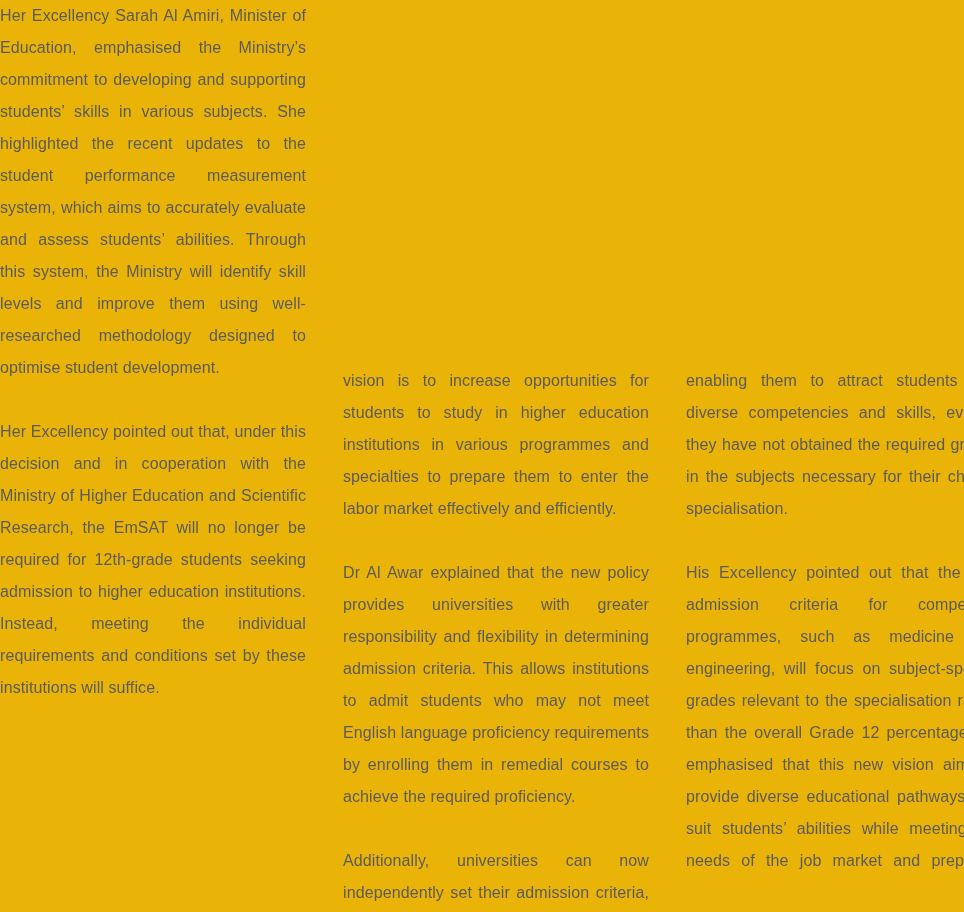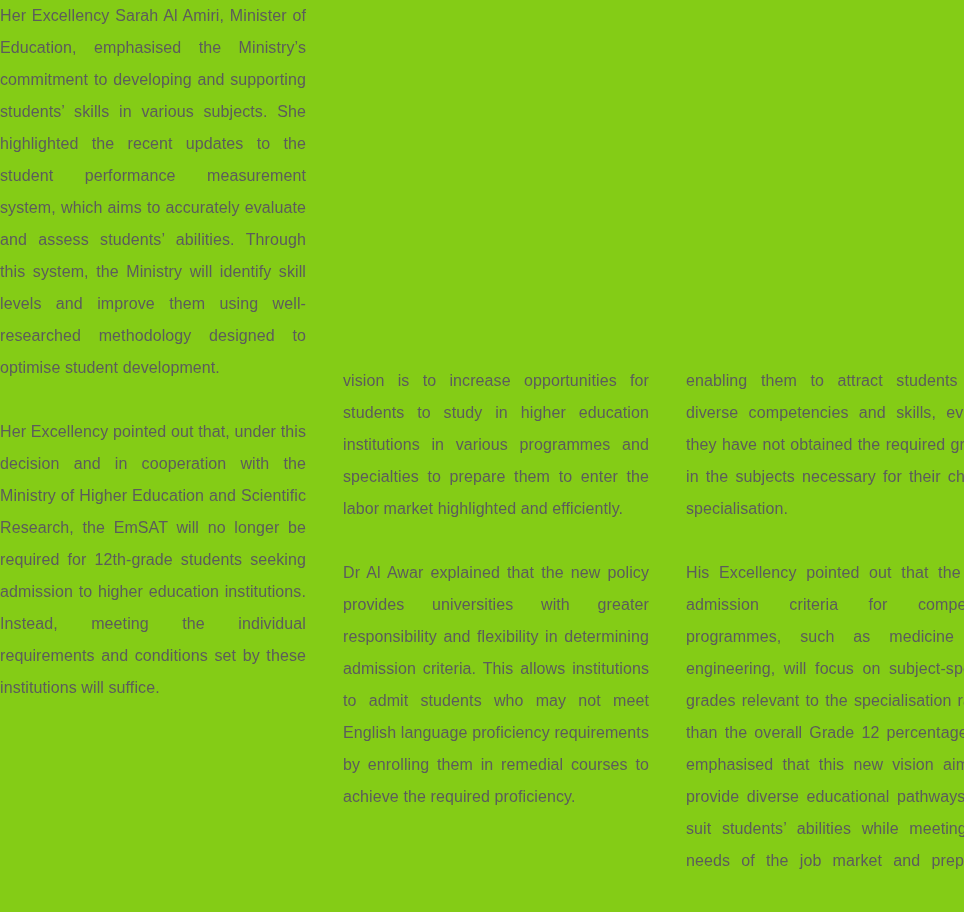--- a/index.html
+++ b/index.html
@@ -13,21 +13,21 @@
     height: 912px;
     overflow: hidden;
     font-family: "Liberation Sans", "DejaVu Sans", sans-serif;
   }
 
   #article-page {
     position: relative;
     width: 964px;
     height: 912px;
     overflow: hidden;
-    background: #84cc16;
+    background: #eab308;
   }
 
   .columns {
     position: absolute;
     top: 0;
     left: 0;
     width: 964px;
     height: 912px;
     display: flex;
     flex-direction: row;
@@ -82,22 +82,23 @@
 
 <div id="article-page">
   <div class="columns">
 
     <div class="column">
       <p class="para">Her Excellency Sarah Al Amiri, Minister of Education, emphasised the Ministry’s commitment to developing and supporting students’ skills in various subjects. She highlighted the recent updates to the student performance measurement system, which aims to accurately evaluate and assess students’ abilities. Through this system, the Ministry will identify skill levels and improve them using well-researched methodology designed to optimise student development.</p>
       <p class="para">Her Excellency pointed out that, under this decision and in cooperation with the Ministry of Higher Education and Scientific Research, the EmSAT will no longer be required for 12th-grade students seeking admission to higher education institutions. Instead, meeting the individual requirements and conditions set by these institutions will suffice.</p>
     </div>
 
     <div class="column offset-top">
-      <p class="para">vision is to increase opportunities for students to study in higher education institutions in various programmes and specialties to prepare them to enter the labor market highlighted and efficiently.</p>
+      <p class="para">vision is to increase opportunities for students to study in higher education institutions in various programmes and specialties to prepare them to enter the labor market effectively and efficiently.</p>
       <p class="para">Dr Al Awar explained that the new policy provides universities with greater responsibility and flexibility in determining admission criteria. This allows institutions to admit students who may not meet English language proficiency requirements by enrolling them in remedial courses to achieve the required proficiency.</p>
+      <p class="para justify-last">Additionally, universities can now independently set their admission criteria,</p>
     </div>
 
     <div class="column offset-top clipped-right">
       <p class="para">enabling them to attract students with diverse competencies and skills, even if they have not obtained the required grades in the subjects necessary for their chosen specialisation.</p>
       <p class="para justify-last">His Excellency pointed out that the new admission criteria for competitive programmes, such as medicine and engineering, will focus on subject-specific grades relevant to the specialisation rather than the overall Grade 12 percentage. He emphasised that this new vision aims to provide diverse educational pathways that suit students’ abilities while meeting the needs of the job market and preparing</p>
     </div>
 
   </div>
 </div>
 

